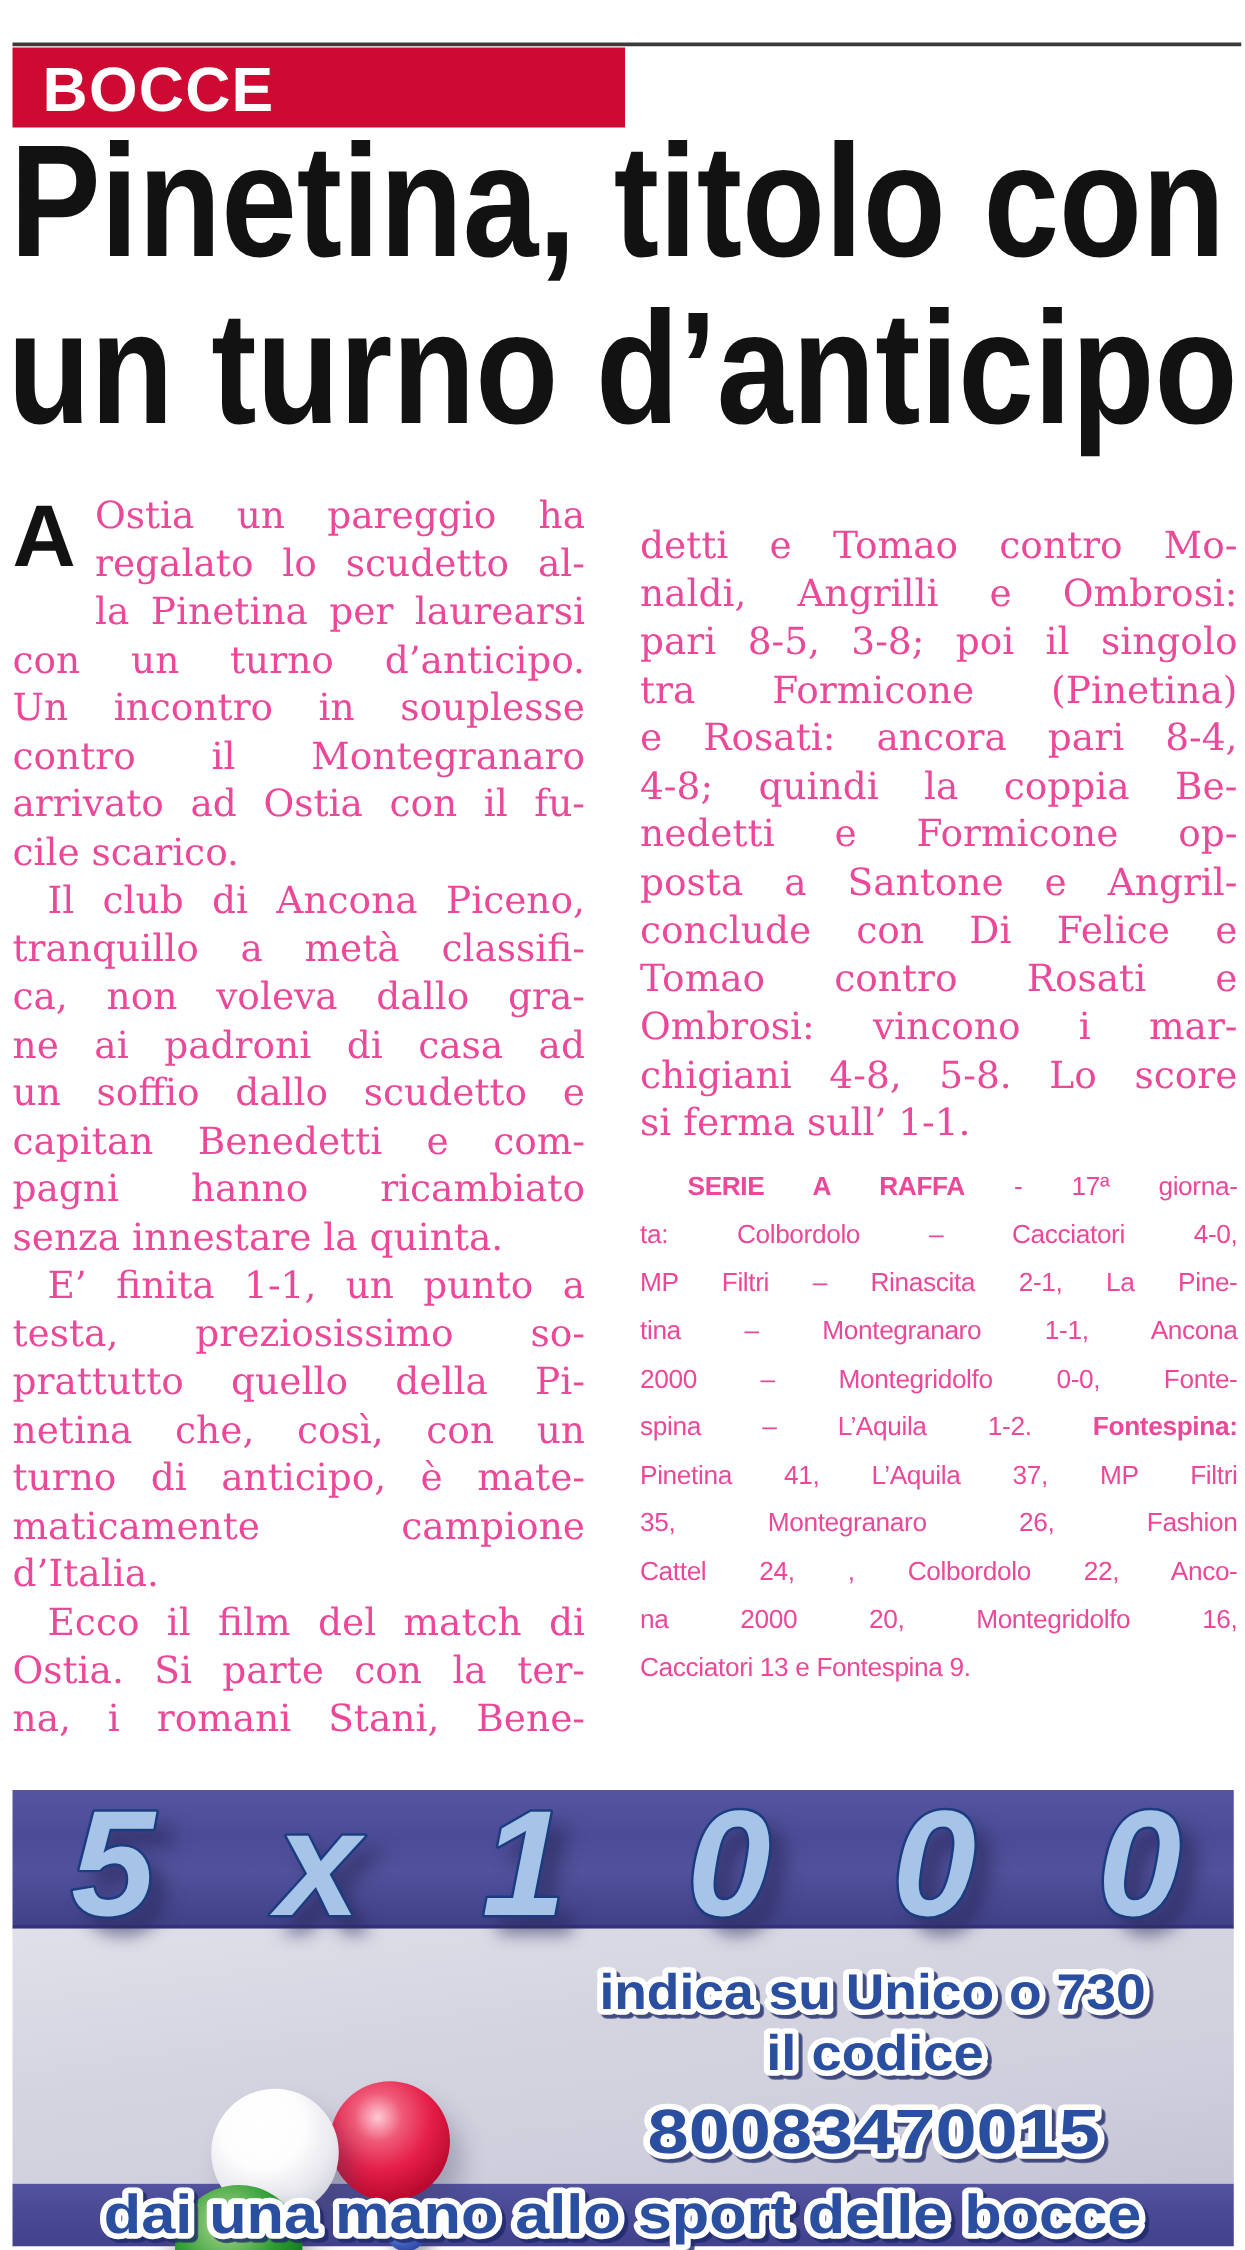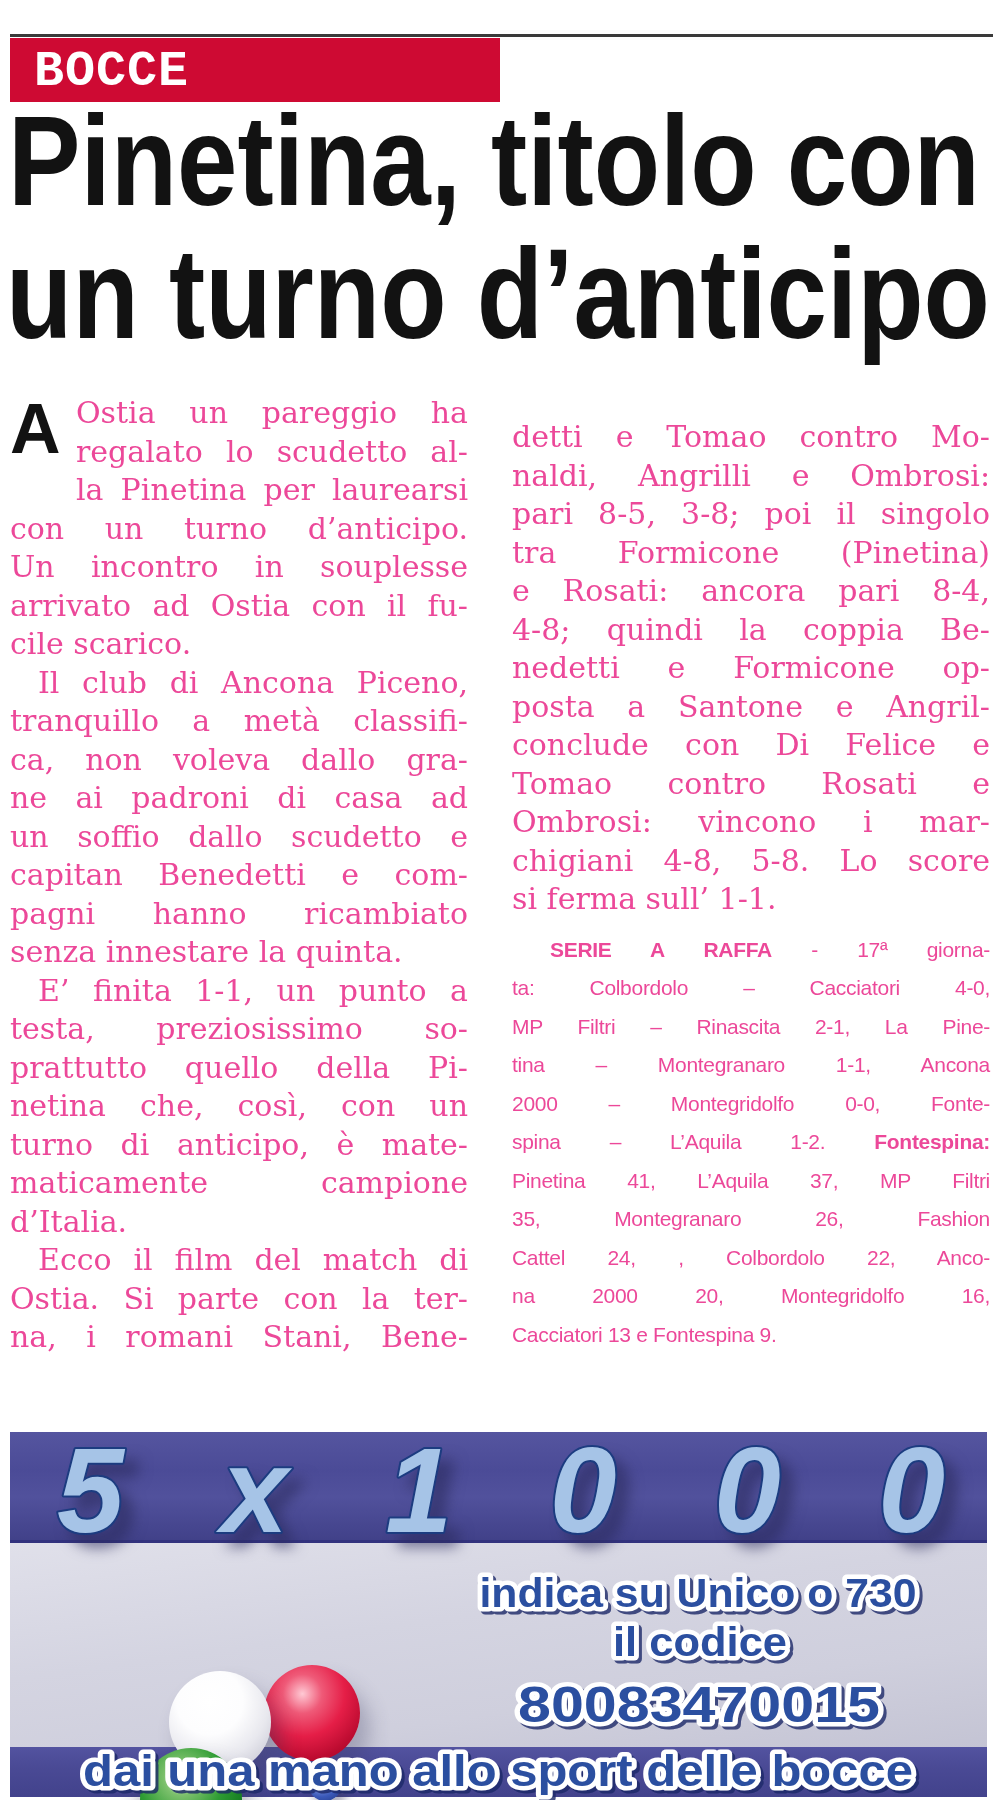--- a/index.html
+++ b/index.html
@@ -3,21 +3,21 @@
 <meta charset="utf-8">
 <style>
   html,body{margin:0;padding:0;background:#ffffff;}
   #page{position:relative;width:996px;height:1800px;background:#ffffff;overflow:hidden;
         font-family:"Liberation Sans",sans-serif;color:#1c1c1c;}
 
   .toprule{position:absolute;left:10px;top:34px;width:983px;height:3px;background:#3a3a3a;}
 
   .kicker{position:absolute;left:10px;top:38px;width:490px;height:64px;background:#ce0a33;}
   .kicker .label{padding:6px 0 0 24px;font-weight:700;font-size:50px;line-height:56px;
-                 color:#ffffff;letter-spacing:1px;font-family:Liberation Mono, monospace;}
+                 color:#ffffff;letter-spacing:1px;}
 
   .headline-svg{position:absolute;left:0;top:100px;width:996px;height:260px;overflow:visible;}
   .headline-svg text{font-family:"Liberation Sans",sans-serif;font-weight:700;fill:#121212;}
 
   .col{position:absolute;top:394px;}
   .colL{left:10px;width:458px;}
   .colR{left:512px;width:478px;margin-top:24px;}
 
   .serif .tl{font-family:"DejaVu Serif",serif;font-size:30px;line-height:38.5px;}
   .tl{text-align:justify;text-align-last:justify;color:#ec4899;}
@@ -83,20 +83,21 @@
 
   <div class="col colL serif">
     <div>
       <span class="dropcap">A</span>
       <div>
           <div class="tl"><span>Ostia un pareggio ha</span></div>
           <div class="tl"><span>regalato lo scudetto al-</span></div>
           <div class="tl"><span>la Pinetina per laurearsi</span></div>
           <div class="tl"><span>con un turno d’anticipo.</span></div>
           <div class="tl"><span>Un incontro in souplesse</span></div>
+          <div class="tl"><span>contro il Montegranaro</span></div>
           <div class="tl"><span>arrivato ad Ostia con il fu-</span></div>
           <div class="tl last"><span>cile scarico.</span></div>
         </div>
     </div>
     <div>
         <div class="tl ind"><span>Il club di Ancona Piceno,</span></div>
         <div class="tl"><span>tranquillo a metà classifi-</span></div>
         <div class="tl"><span>ca, non voleva dallo gra-</span></div>
         <div class="tl"><span>ne ai padroni di casa ad</span></div>
         <div class="tl"><span>un soffio dallo scudetto e</span></div>

